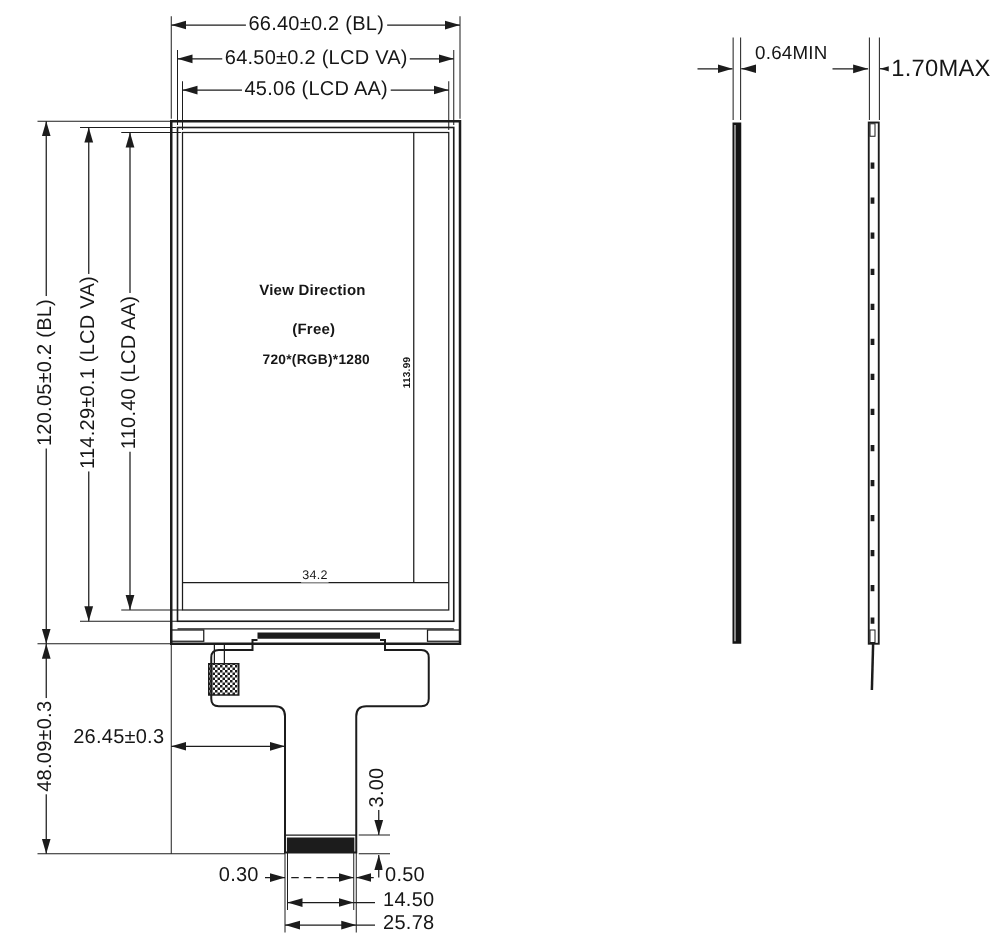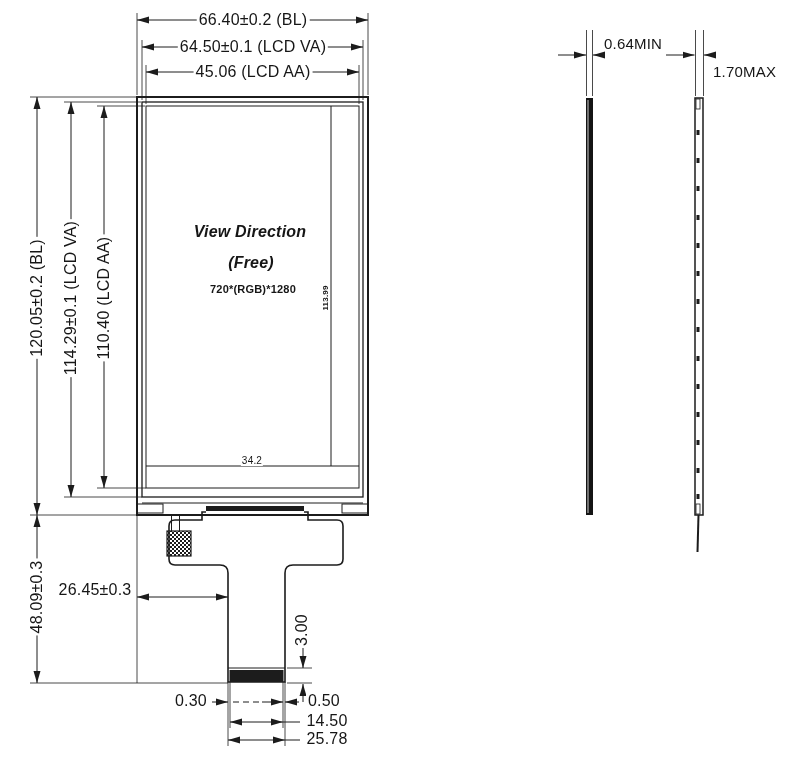--- a/index.html
+++ b/index.html
@@ -10,21 +10,21 @@
   #stage svg{position:absolute;left:0;top:0;}
   .dim{
     position:absolute;transform:translate(-50%,-50%);
     font-size:16px;line-height:1;white-space:nowrap;background:#fff;padding:0 2px;
     color:#161616;letter-spacing:0.2px;
   }
   .rot{transform:translate(-50%,-50%) rotate(-90deg);}
   .dim-l{transform:translate(0,-50%);}           
   .small{font-size:10px;padding:0 1px;}
   .tiny{font-size:8px;font-weight:bold;padding:0;}
-  .panel-note{font-style:italic;font-weight:bold;font-size:16px;background:transparent;}
+  .panel-note{font-weight:bold;font-size:12px;background:transparent;}
   .panel-note-sm{font-weight:bold;font-size:11px;background:transparent;}
 </style>
 </head>
 <body>
 
 <div id="stage">
 
 <svg width="800" height="759" viewBox="0 0 800 759">
   <defs>
     <marker id="arr" orient="auto-start-reverse" markerUnits="userSpaceOnUse" markerWidth="13" markerHeight="9" refX="12" refY="4.5">
@@ -146,21 +146,21 @@
     <rect x="696" y="504" width="4" height="10" fill="#ffffff" stroke-width="0.8"></rect>
     <line x1="698.5" y1="515" x2="697.5" y2="552" stroke-width="2"></line>
     <line x1="695.5" y1="30" x2="695.5" y2="96" stroke-width="0.8"></line>
     <line x1="703.5" y1="30" x2="703.5" y2="96" stroke-width="0.8"></line>
     <line x1="666" y1="55" x2="694.5" y2="55" stroke-width="1" marker-end="url(#arr)"></line>
     <line x1="704" y1="55" x2="709" y2="55" stroke-width="1" marker-start="url(#arr)"></line>
   </g>
 </svg>
 
   <span class="dim" style="left:253px;top:20px">66.40±0.2 (BL)</span>
-  <span class="dim" style="left:253px;top:47px">64.50±0.1 (LCD VA)</span>
+  <span class="dim" style="left:253px;top:47px">64.50±0.2 (LCD VA)</span>
   <span class="dim" style="left:253px;top:72px">45.06 (LCD AA)</span>
 
   <span class="dim rot" style="left:37px;top:298px">120.05±0.2 (BL)</span>
   <span class="dim rot" style="left:71px;top:298px">114.29±0.1 (LCD VA)</span>
   <span class="dim rot" style="left:104px;top:298px">110.40 (LCD AA)</span>
 
   <span class="dim panel-note" style="left:250px;top:232px">View Direction</span>
   <span class="dim panel-note" style="left:251px;top:263px">(Free)</span>
   <span class="dim panel-note-sm" style="left:253px;top:289px">720*(RGB)*1280</span>
 
@@ -170,15 +170,15 @@
   <span class="dim rot" style="left:37px;top:597px">48.09±0.3</span>
   <span class="dim" style="left:95px;top:590px">26.45±0.3</span>
   <span class="dim rot" style="left:302px;top:630px">3.00</span>
 
   <span class="dim" style="left:191px;top:701px">0.30</span>
   <span class="dim" style="left:324px;top:701px">0.50</span>
   <span class="dim" style="left:327px;top:721px">14.50</span>
   <span class="dim" style="left:327px;top:739px">25.78</span>
 
   <span class="dim dim-l" style="left:602px;top:43px;font-size:15px">0.64MIN</span>
-  <span class="dim dim-l" style="left:711px;top:71px;font-size:15px">1.70MAX</span>
+  <span class="dim dim-l" style="left:711px;top:55px;font-size:19px">1.70MAX</span>
 
 </div>
 
 </body></html>

